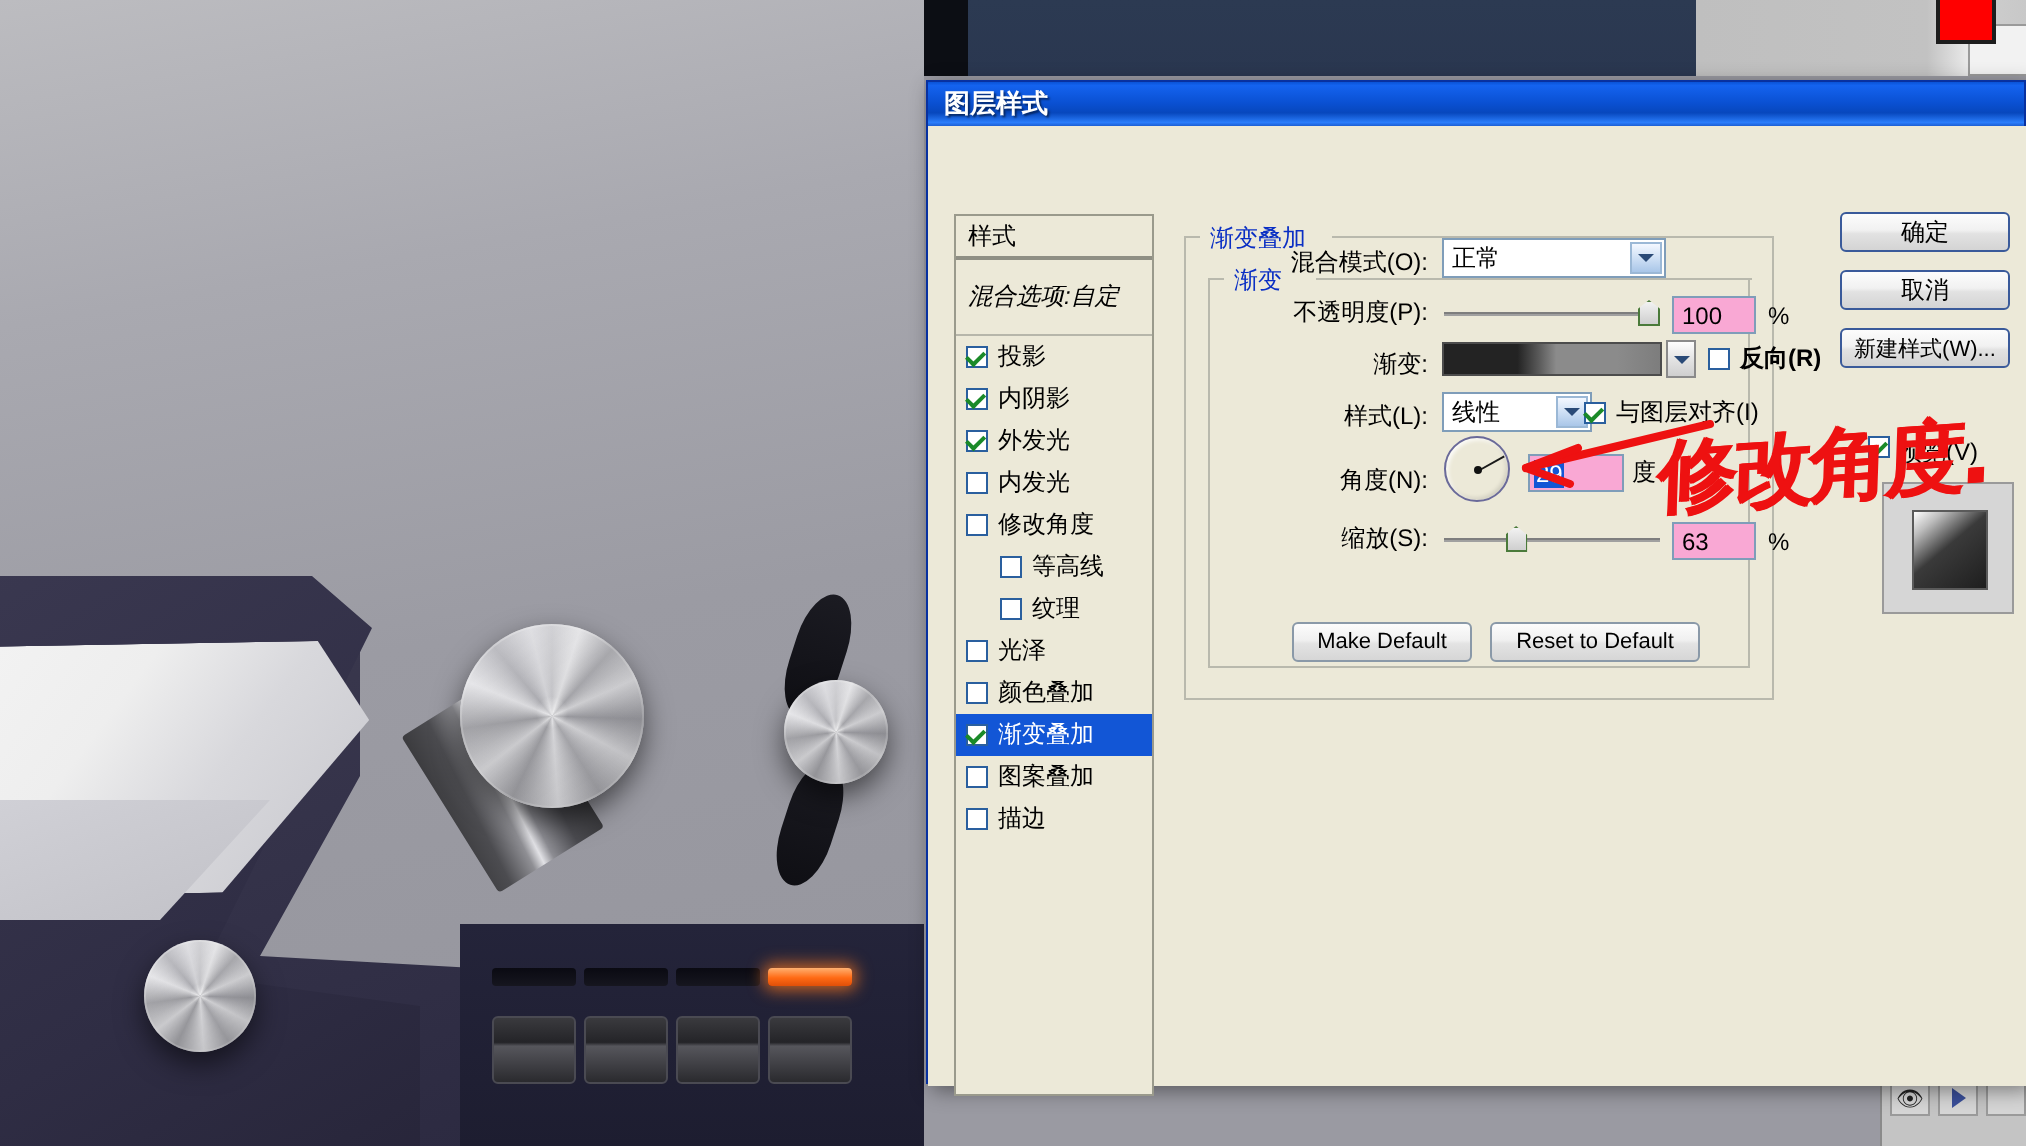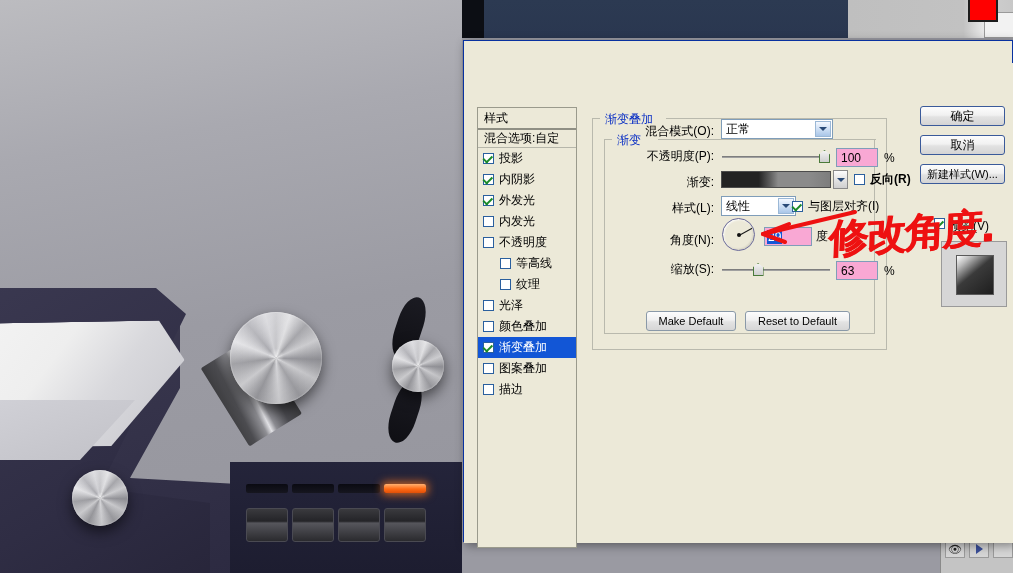--- a/index.html
+++ b/index.html
@@ -150,22 +150,22 @@
   
   .styles-box {
     position:absolute; left:13px; top:44px; width:100px; height:441px;
     background:#ece9d8; border:1px solid #9a9a8c;
   }
   .styles-head {
     height:22px; background:#ece9d8; border-bottom:2px solid #8f8f84;
     display:flex; align-items:center; padding-left:6px; font-size:12px; color:#000;
   }
   .styles-blend {
-    height:18px; border-bottom:1px solid #b6b6aa;
-    display:flex; align-items:center; padding-left:6px; font-size:12px; color:#000;
+    height:38px; border-bottom:1px solid #b6b6aa;
+    display:flex; align-items:center; padding-left:6px; font-size:12px; color:#000;font-style:italic;
   }
   .style-row {
     height:21px; display:flex; align-items:center; gap:5px; padding-left:5px;
     font-size:12px; color:#000; cursor:default;
   }
   .style-row.indent { padding-left:22px; }
   .style-row.selected { background:#1256d6; color:#fff; }
   .cb {
     width:11px; height:11px; background:#fff; border:1px solid #2a5f9e;
     display:inline-flex; align-items:center; justify-content:center; flex:0 0 auto;
@@ -334,20 +334,23 @@
       </div>
     <div class="lp-cell">
         <span class="tri"></span>
       </div>
     <div class="lp-cell"></div>
   </div>
 </div>
 
 <div id="dialog">
 
+  <div class="titlebar">
+    <span class="ttl">图层样式</span>
+  </div>
 
   <div class="dlg-body">
 
     <div class="styles-box">
       <div class="styles-head">样式</div>
       <div class="styles-blend">混合选项:自定</div>
       <div id="styles-rows">
           <div class="style-row">
             <span class="cb checked"></span>
             <span>投影</span>
@@ -359,21 +362,21 @@
           <div class="style-row">
             <span class="cb checked"></span>
             <span>外发光</span>
           </div>
           <div class="style-row">
             <span class="cb"></span>
             <span>内发光</span>
           </div>
           <div class="style-row">
             <span class="cb"></span>
-            <span>不透明度</span>
+            <span>修改角度</span>
           </div>
           <div class="style-row indent">
             <span class="cb"></span>
             <span>等高线</span>
           </div>
           <div class="style-row indent">
             <span class="cb"></span>
             <span>纹理</span>
           </div>
           <div class="style-row">

